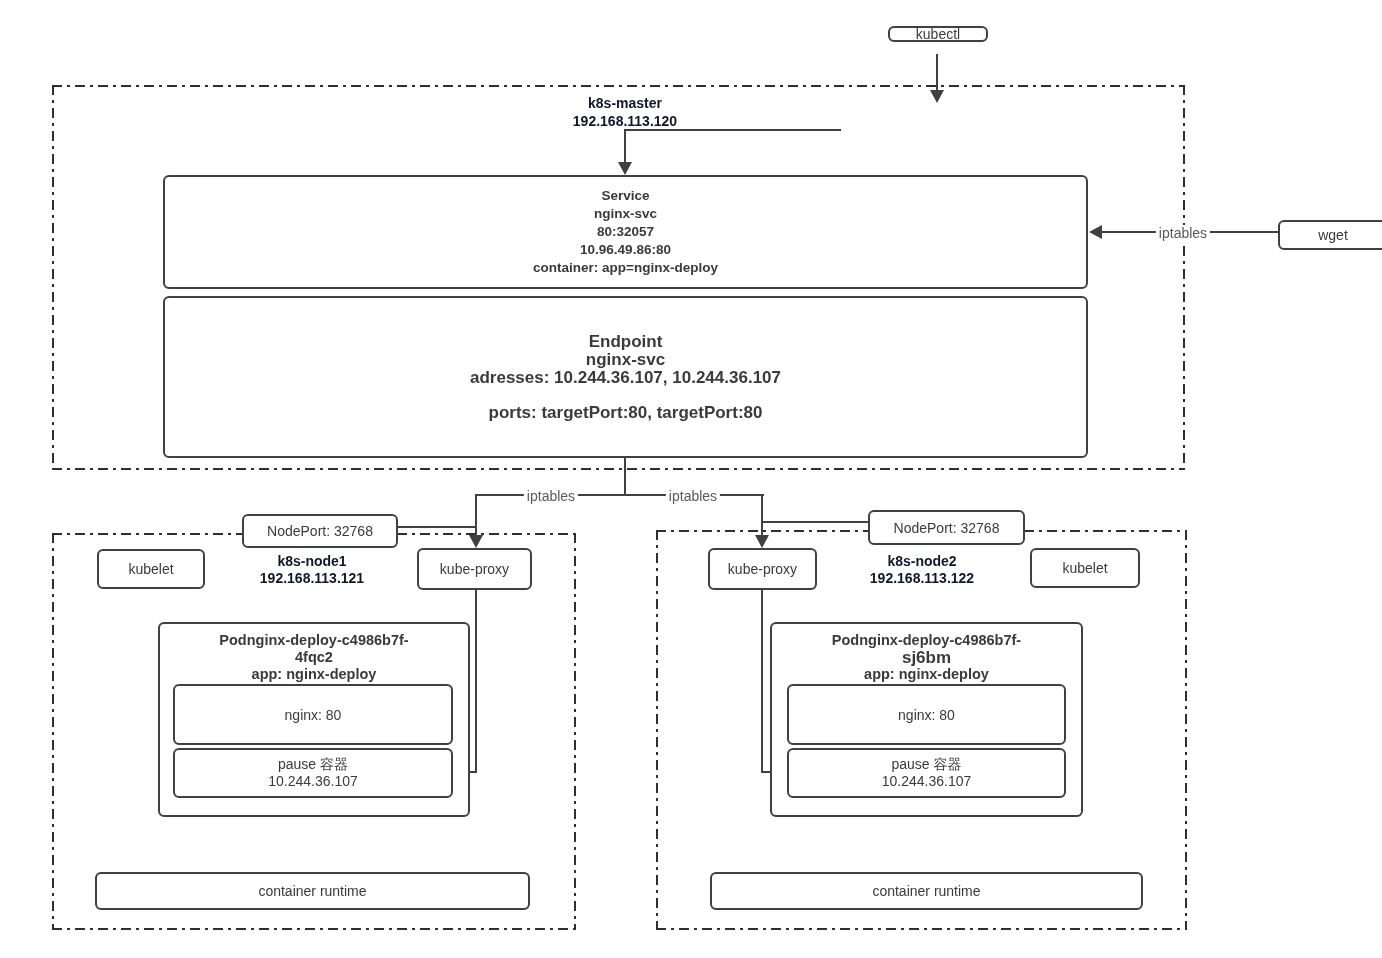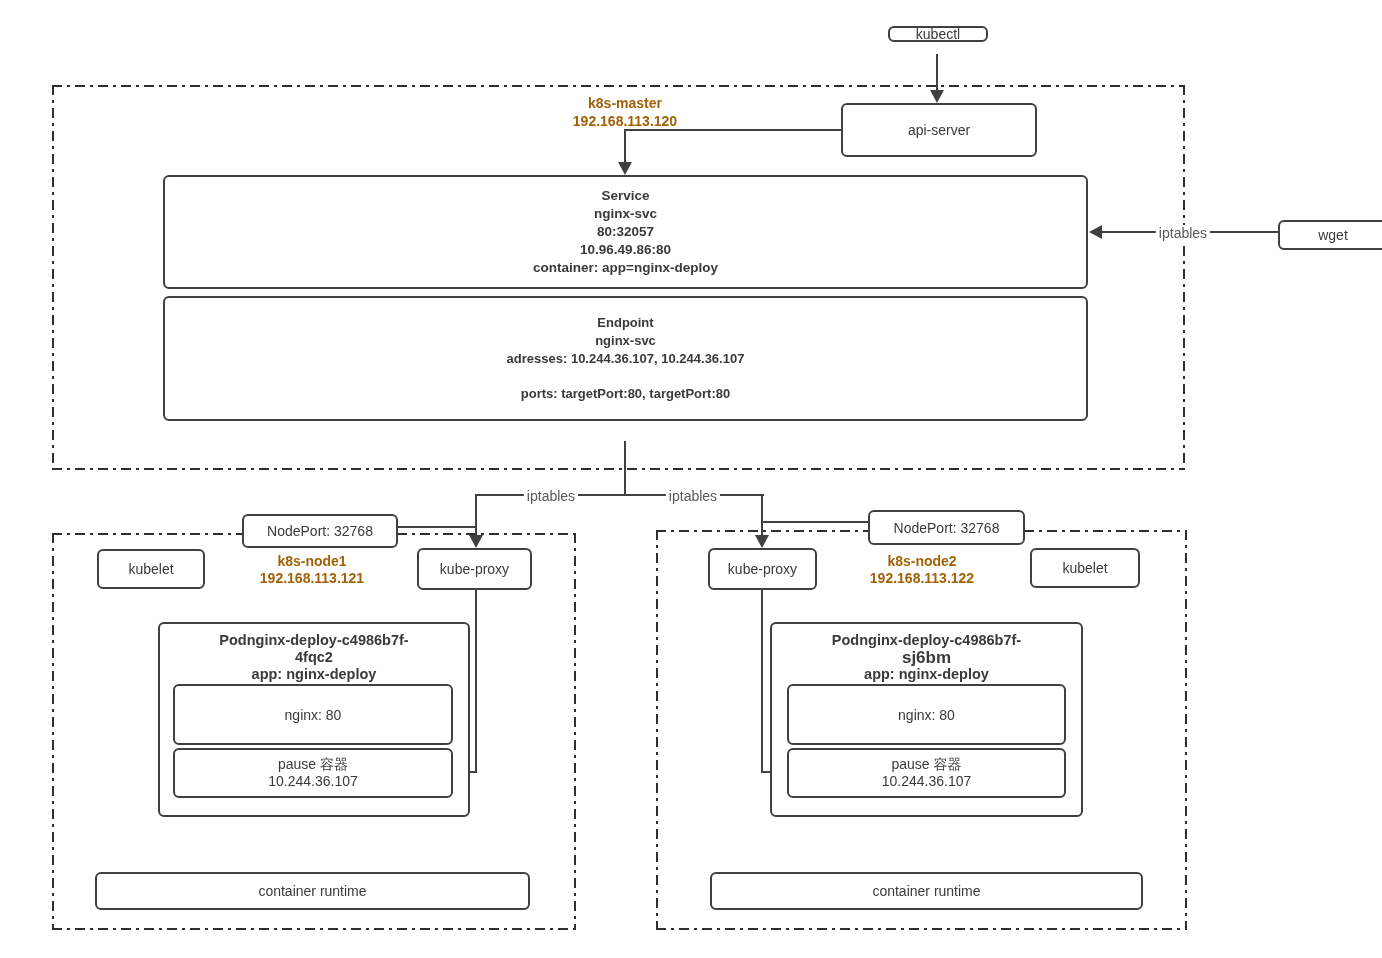--- a/index.html
+++ b/index.html
@@ -55,21 +55,21 @@
     padding:0 3px;
     white-space:nowrap;
   }
   .center-label{
     position:absolute;
     transform:translateX(-50%);
     text-align:center;
     font-weight:700;
     font-size:14px;
     line-height:18px;
-    color:#a16207;
+    color:#0f172a;
     white-space:nowrap;
   }
   .svc-line{white-space:nowrap;}
   .gap16{margin-top:0;}
   .gap17{margin-top:17px;}
   .small-lh{line-height:17px;}
 </style>
 </head>
 <body>
 
@@ -113,33 +113,30 @@
 
   <div class="box" style="left:1278px;top:220px;width:110px;height:30px;">
     <span>wget</span>
   </div>
 
   <div class="center-label" style="left:625px;top:94px;">
     <div>k8s-master</div>
     <div>192.168.113.120</div>
   </div>
 
-  <div class="box" style="left:841px;top:103px;width:196px;height:54px;">
-    <span>api-server</span>
-  </div>
 
   <div class="box bold" style="left:163px;top:175px;width:925px;height:114px;font-size:13.5px;">
     <div class="svc-line">Service</div>
     <div class="svc-line">nginx-svc</div>
     <div class="svc-line">80:32057</div>
     <div class="svc-line">10.96.49.86:80</div>
     <div class="svc-line">container: app=nginx-deploy</div>
   </div>
 
-  <div class="box bold" style="left:163px;top:296px;width:925px;height:125px;font-size:13px;">
+  <div class="box bold" style="left:163px;top:296px;width:925px;height:162px;font-size:17px;">
     <div class="svc-line">Endpoint</div>
     <div class="svc-line">nginx-svc</div>
     <div class="svc-line gap16">adresses: 10.244.36.107, 10.244.36.107</div>
     <div class="svc-line gap17">ports: targetPort:80, targetPort:80</div>
   </div>
 
   <div class="float-label" style="left:1183px;top:233px;">iptables</div>
   <div class="float-label" style="left:551px;top:496px;">iptables</div>
   <div class="float-label" style="left:693px;top:496px;">iptables</div>
 

